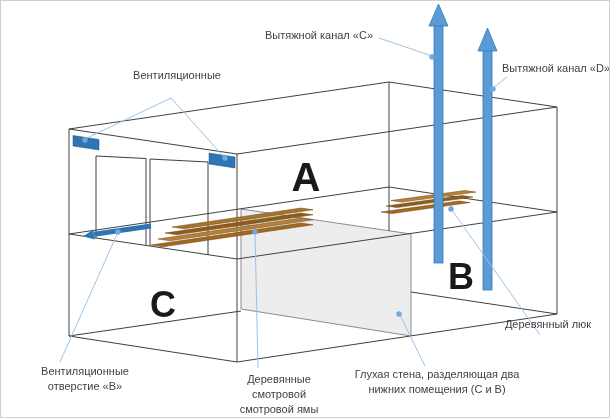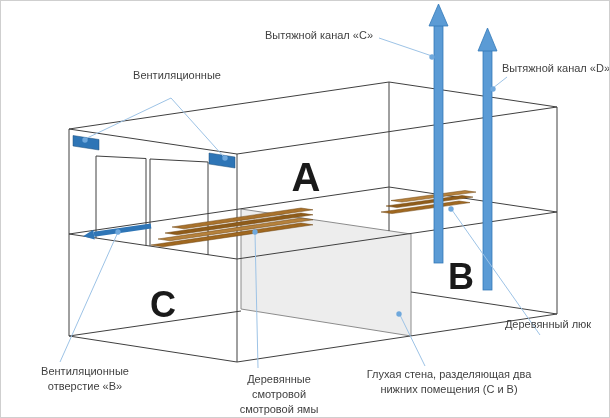--- a/index.html
+++ b/index.html
@@ -128,21 +128,21 @@
     <span>Вентиляционные</span>
     <span>отверстие «В»</span>
   </div>
 
   <div class="lbl" style="left:278px;top:371px">
     <span>Деревянные</span>
     <span>смотровой</span>
     <span>смотровой ямы</span>
   </div>
 
-  <div class="lbl" style="left:448px;top:366px">
+  <div class="lbl" style="left:436px;top:366px">
     <span>Глухая стена, разделяющая два</span>
     <span>нижних помещения (С и В)</span>
   </div>
 
   <div class="lbl" style="left:547px;top:316px">
     <span>Деревянный люк</span>
   </div>
 
 </div>
 

